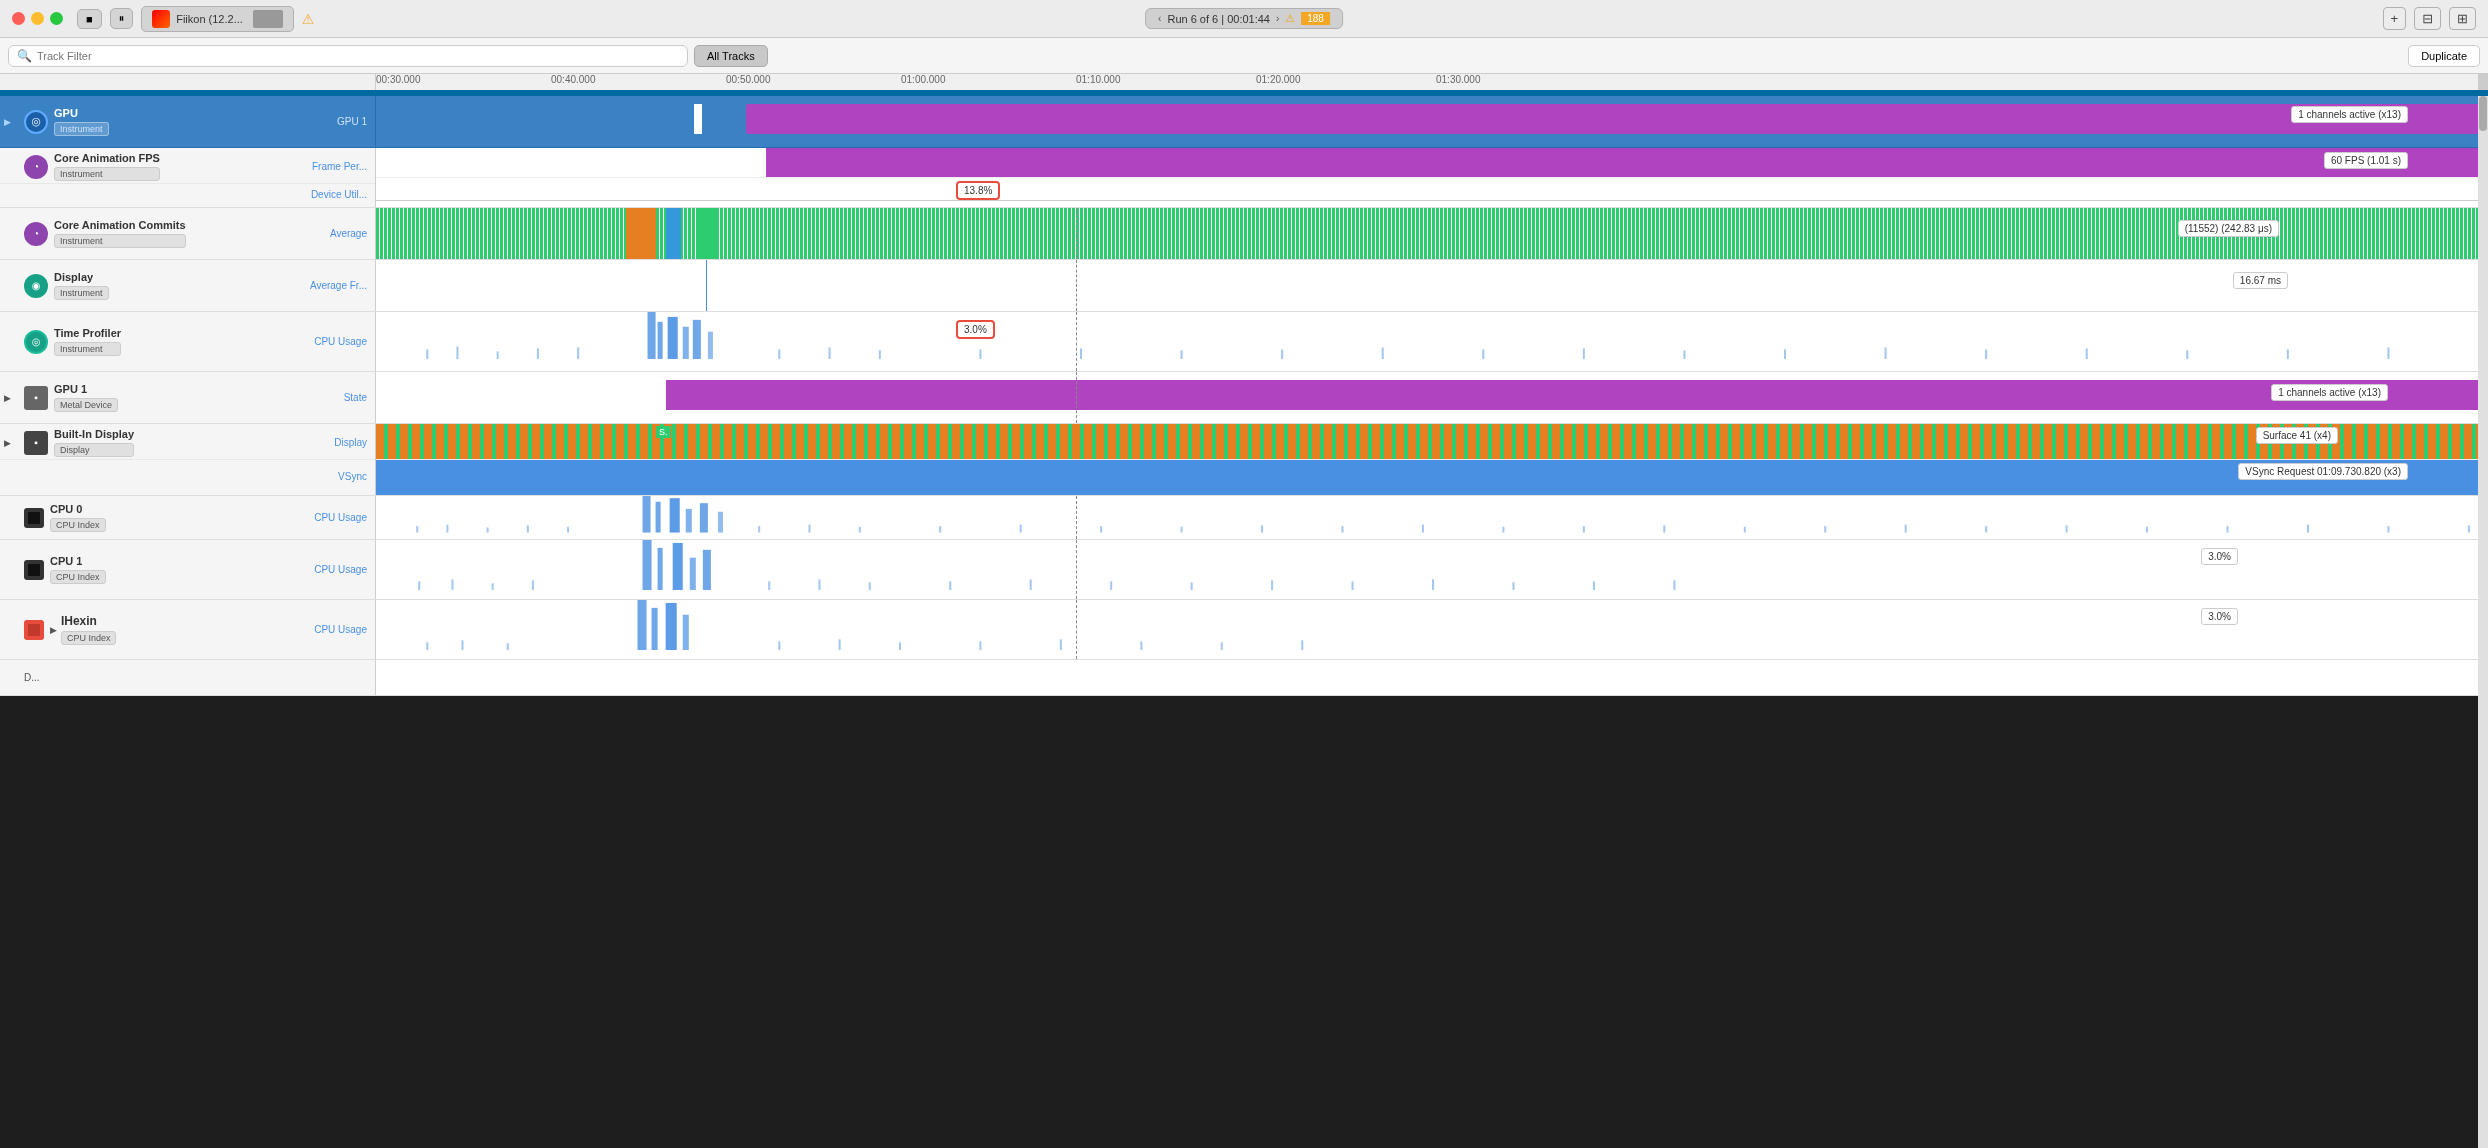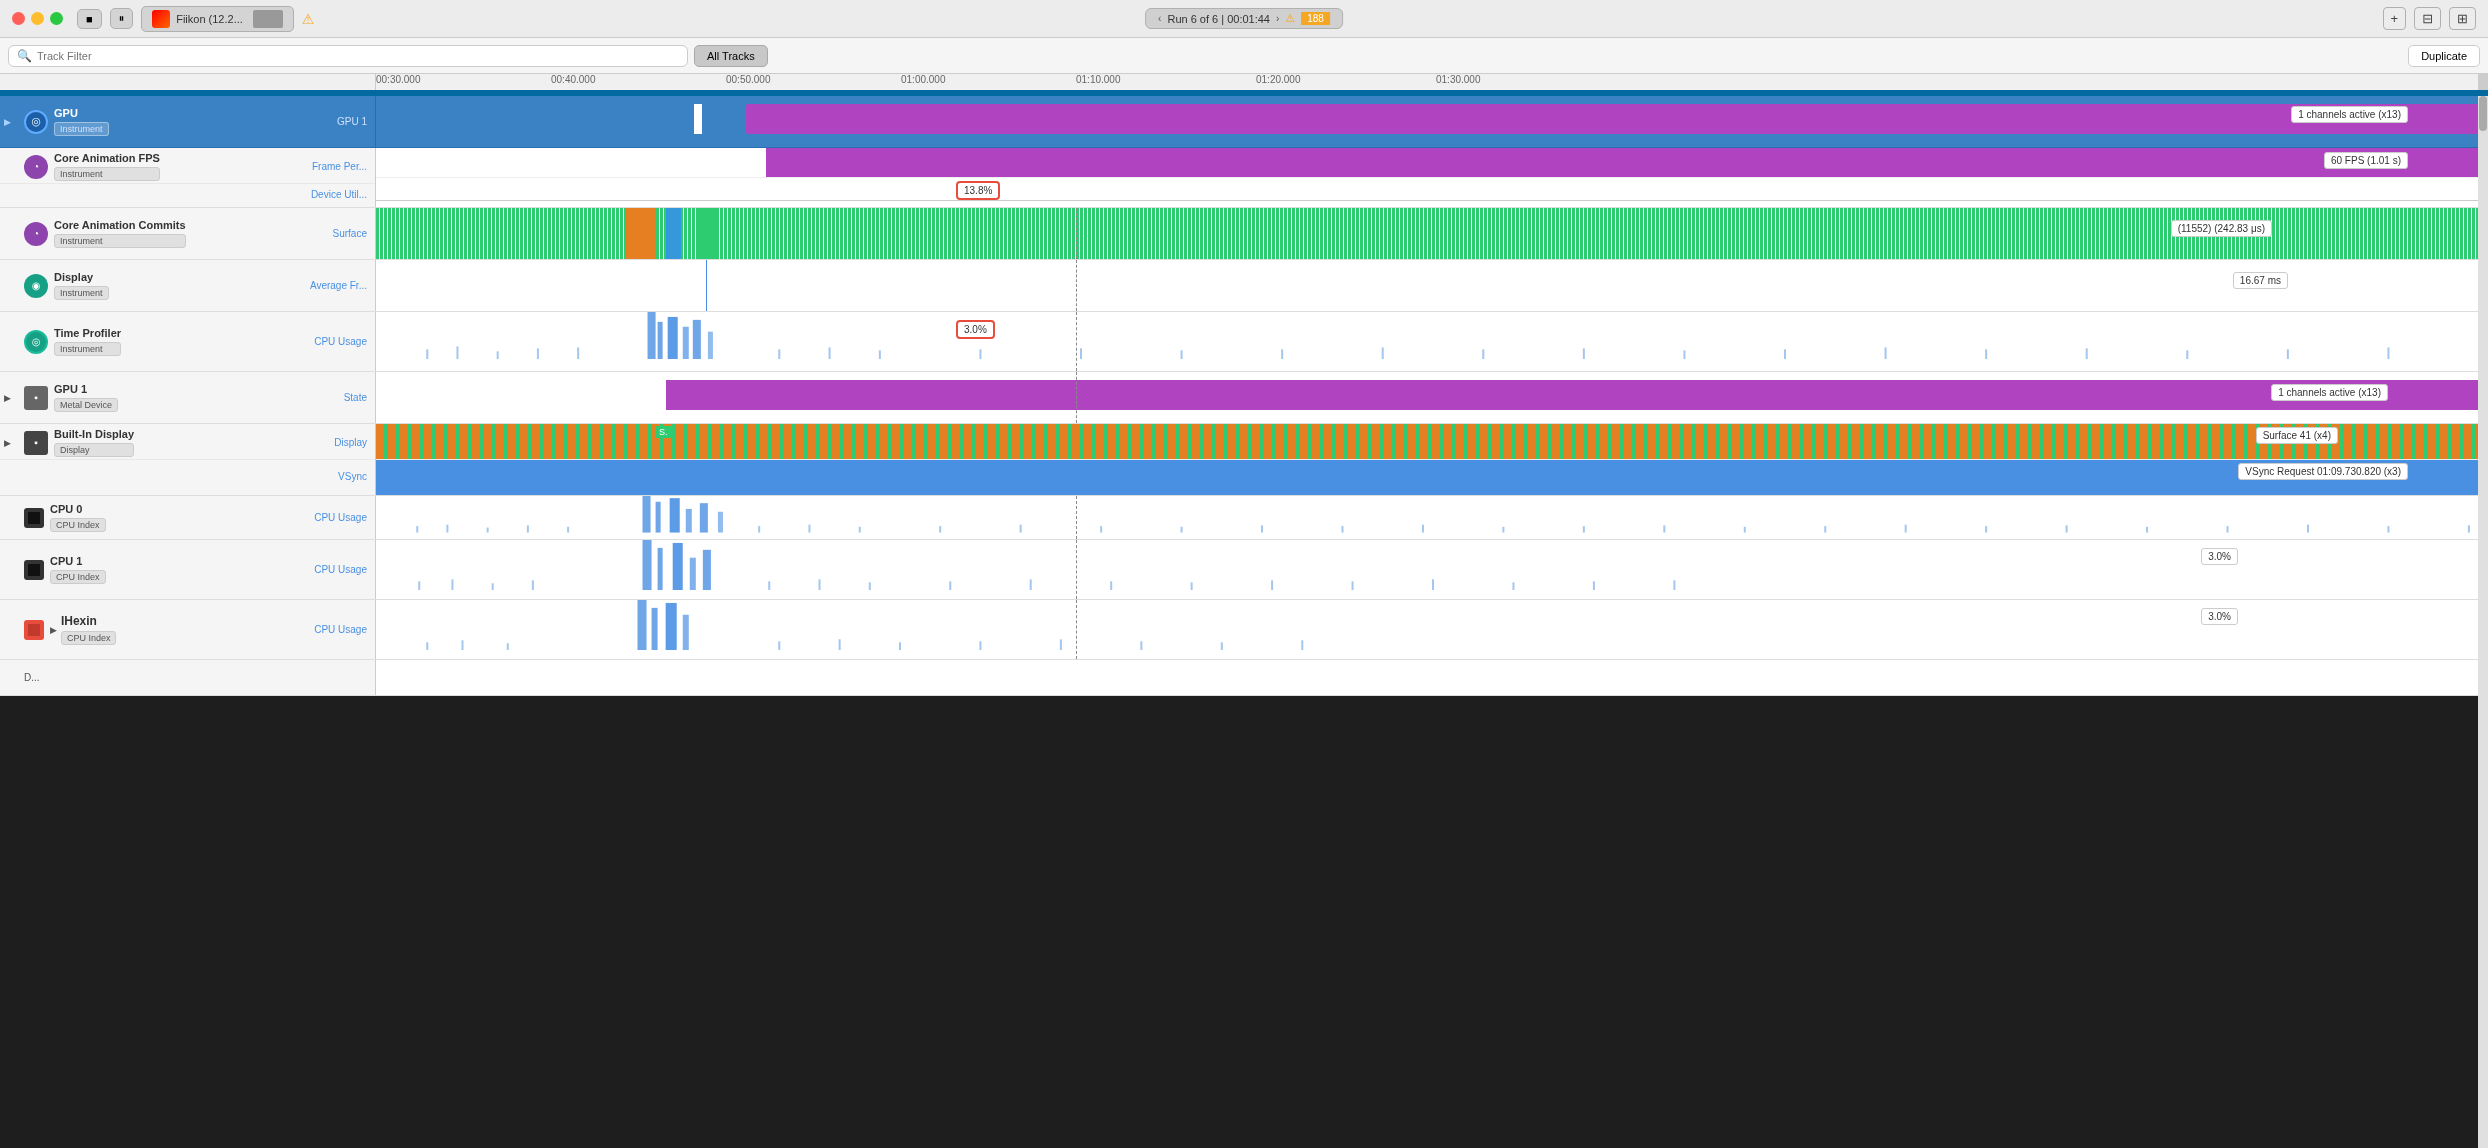--- a/index.html
+++ b/index.html
@@ -327,34 +327,34 @@
     </div>
 
     <div style="display:flex;border-bottom:1px solid #ddd;height:52px;">
       <div style="width:376px;min-width:376px;background:#f5f5f5;border-right:1px solid #ccc;display:flex;align-items:center;padding:4px;">
         <span style="width:20px;font-size:9px;color:#555;"> </span>
         <div style="width:24px;height:24px;border-radius:50%;background:#8e44ad;display:flex;align-items:center;justify-content:center;font-size:10px;color:white;flex-shrink:0;margin-right:6px;">◔</div>
         <div class="track-info">
           <span style="font-size:11px;font-weight:600;">Core Animation Commits</span>
           <span class="track-badge">Instrument</span>
         </div>
-        <span class="track-label-right">Surface</span>
+        <span class="track-label-right">Average</span>
       </div>
       <div style="flex:1;background:white;position:relative;overflow:hidden;">
 
         <div style="position:absolute;top:0;left:0;right:0;bottom:0;display:flex;gap:1px;align-items:stretch;">
 
           <div style="flex:1;background:repeating-linear-gradient(90deg,#2ecc71 0px,#2ecc71 3px,white 3px,white 4px);height:100%;"></div>
           <div style="width:30px;background:#e67e22;height:100%;position:absolute;left:250px;top:0;"></div>
           <div style="width:15px;background:#3498db;height:100%;position:absolute;left:290px;top:0;"></div>
           <div style="width:20px;background:#2ecc71;height:100%;position:absolute;left:320px;top:0;"></div>
         </div>
 
         <div class="dashed-line" style="left:700px;"></div>
-        <div class="annotation-box" style="right:216px;top:12px;">
+        <div class="annotation-box" style="right:209px;top:12px;">
           <span>(11552) (242.83 μs)</span>
         </div>
       </div>
     </div>
 
     <div style="display:flex;border-bottom:1px solid #ddd;height:52px;">
       <div style="width:376px;min-width:376px;background:#f5f5f5;border-right:1px solid #ccc;display:flex;align-items:center;padding:4px;">
         <span style="width:20px;font-size:9px;color:#555;"> </span>
         <div style="width:24px;height:24px;border-radius:50%;background:#16a085;display:flex;align-items:center;justify-content:center;font-size:10px;color:white;flex-shrink:0;margin-right:6px;">◉</div>
         <div class="track-info">

